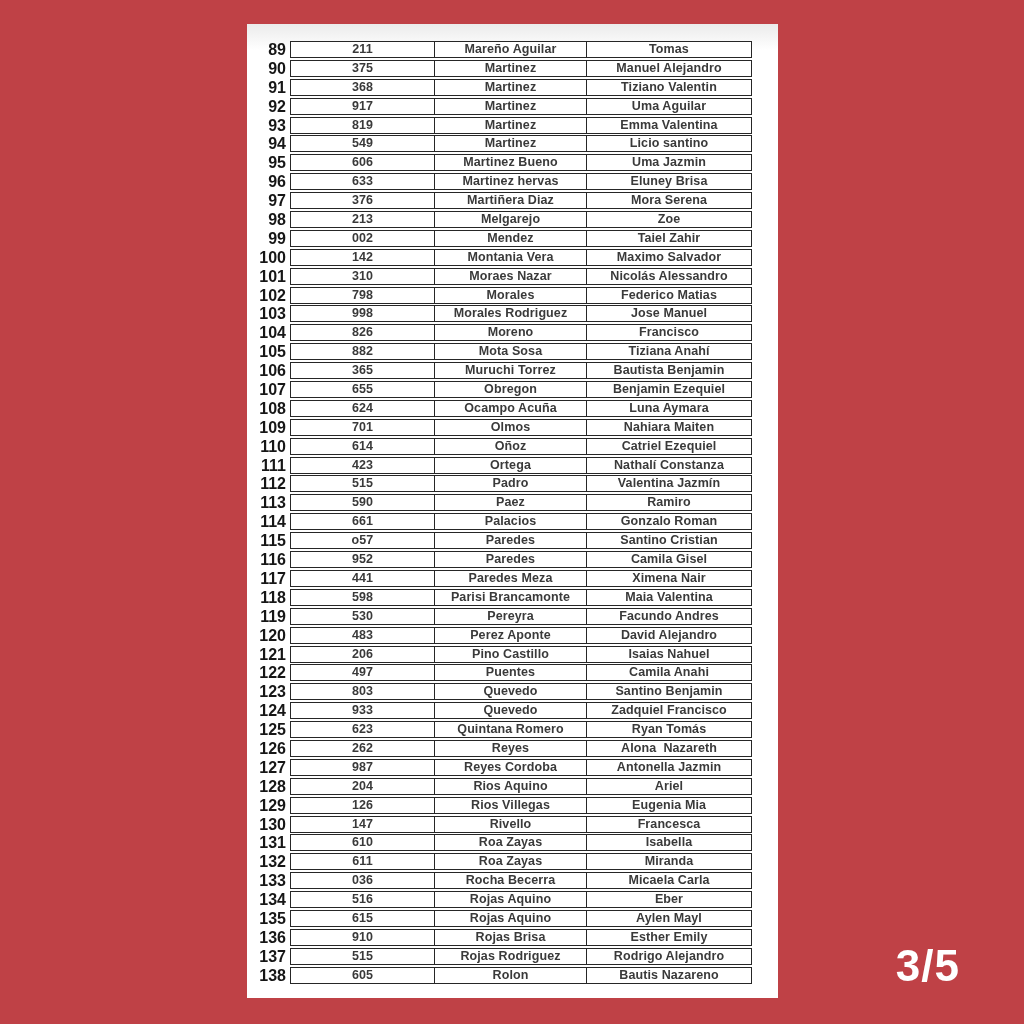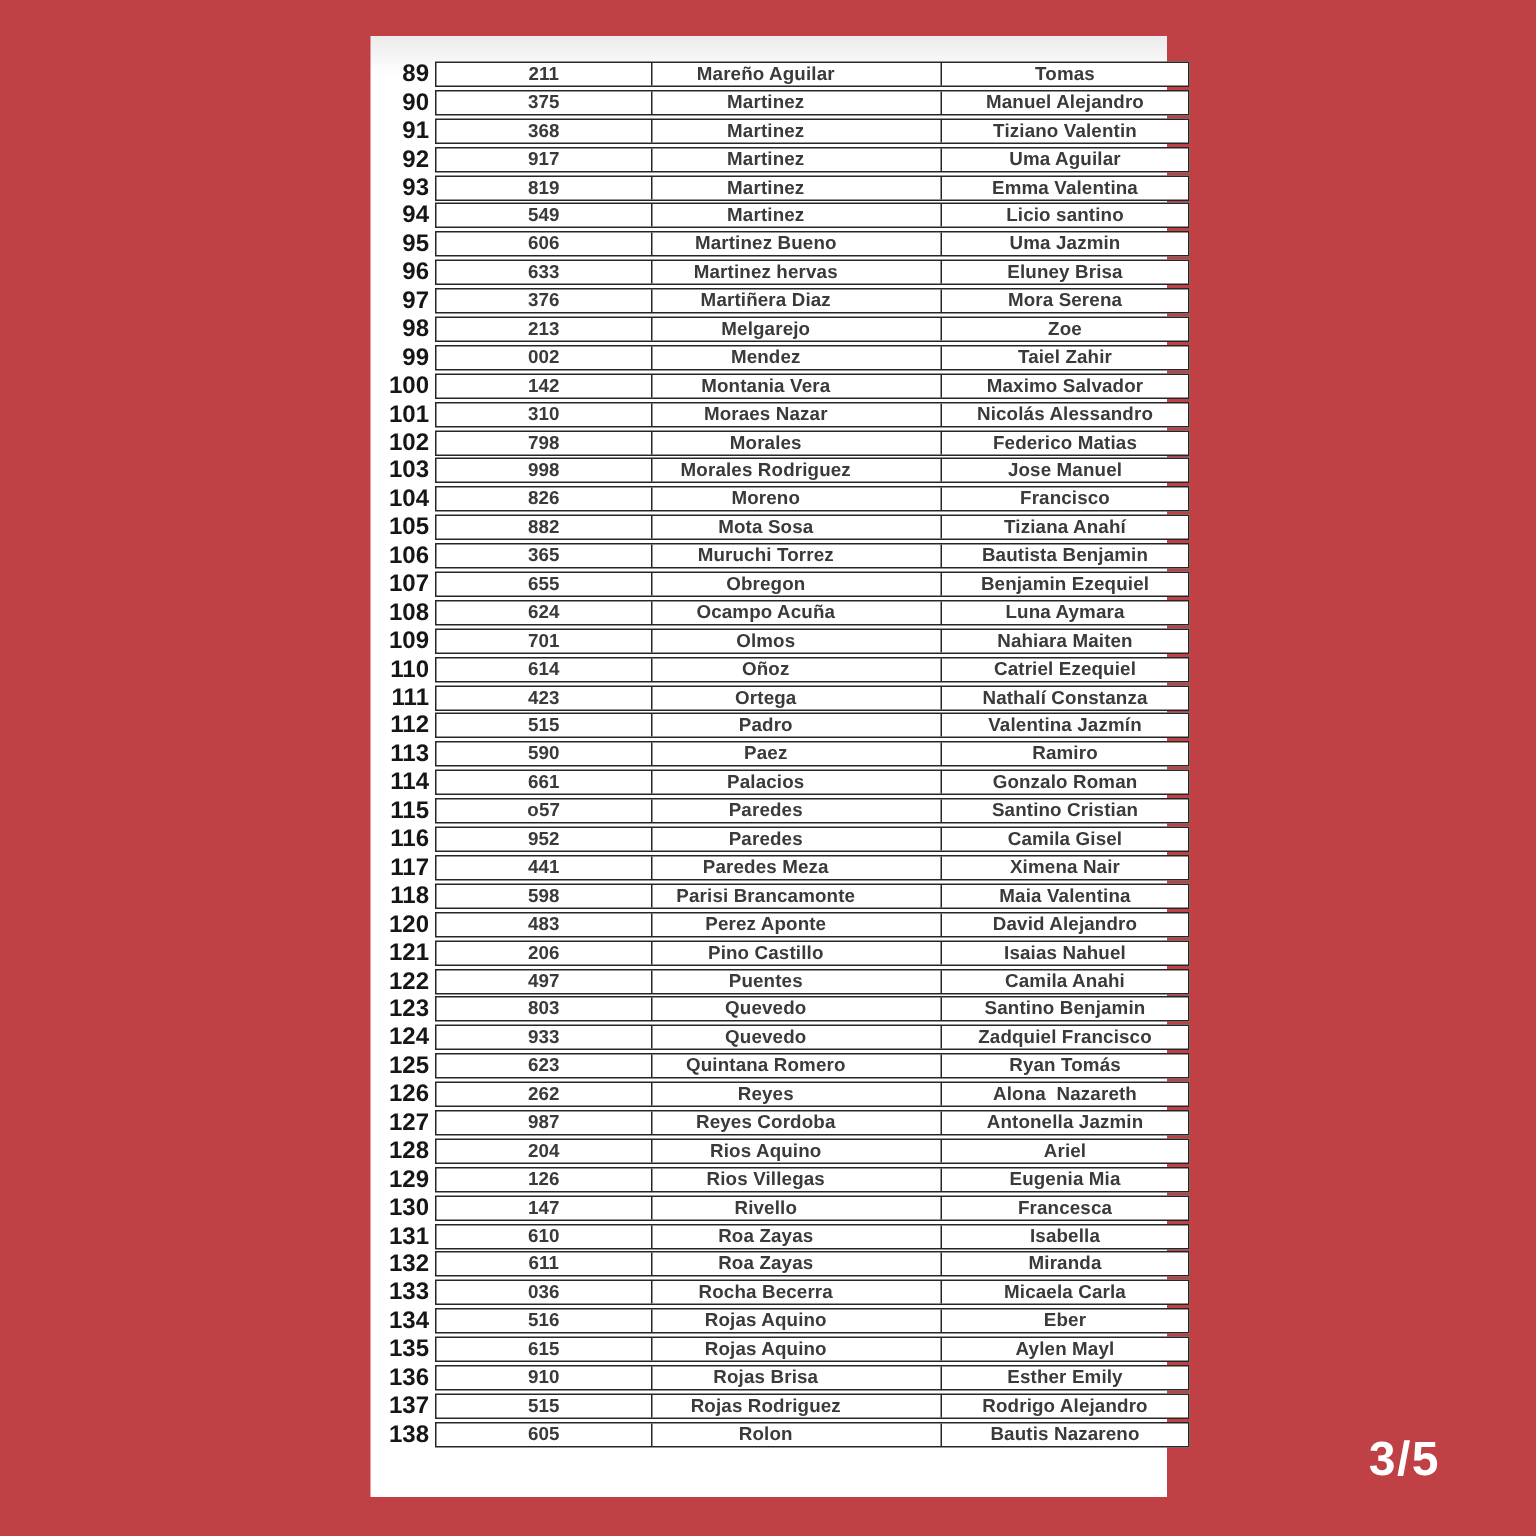--- a/index.html
+++ b/index.html
@@ -30,24 +30,24 @@
     justify-content:center;
   }
   .cell{
     font-size:12.5px;font-weight:bold;color:#3a3a3a;
     text-align:center;line-height:14.5px;box-sizing:border-box;
     overflow:hidden;white-space:pre;
     letter-spacing:0.1px;
   }
   .c-code{width:143px;flex:0 0 143px;}
   .c-surname{width:152px;flex:0 0 152px;border-left:1.2px solid #262626;}
-  .c-given{width:165px;flex:0 0 165px;border-left:1.2px solid #262626;margin-left:41px;}
+  .c-given{width:165px;flex:0 0 165px;border-left:1.2px solid #262626;}
   .page-indicator{
     position:absolute;right:64px;bottom:33px;
-    color:#ffffff;font-size:32px;font-weight:bold;letter-spacing:1px;
+    color:#ffffff;font-size:44px;font-weight:bold;letter-spacing:1px;
   }
 </style>
 </head>
 <body>
 
 <div class="page">
   <div class="table-area" id="table-area">
   <div class="t-row">
     <div class="rownum">89</div>
     <div class="rowbox">
@@ -311,20 +311,28 @@
 
   <div class="t-row">
     <div class="rownum">118</div>
     <div class="rowbox">
       <div class="cell c-code">598</div>
       <div class="cell c-surname">Parisi Brancamonte</div>
       <div class="cell c-given">Maia Valentina</div>
     </div>
   </div>
 
+  <div class="t-row">
+    <div class="rownum">119</div>
+    <div class="rowbox">
+      <div class="cell c-code">530</div>
+      <div class="cell c-surname">Pereyra</div>
+      <div class="cell c-given">Facundo Andres</div>
+    </div>
+  </div>
 
   <div class="t-row">
     <div class="rownum">120</div>
     <div class="rowbox">
       <div class="cell c-code">483</div>
       <div class="cell c-surname">Perez Aponte</div>
       <div class="cell c-given">David Alejandro</div>
     </div>
   </div>
 

